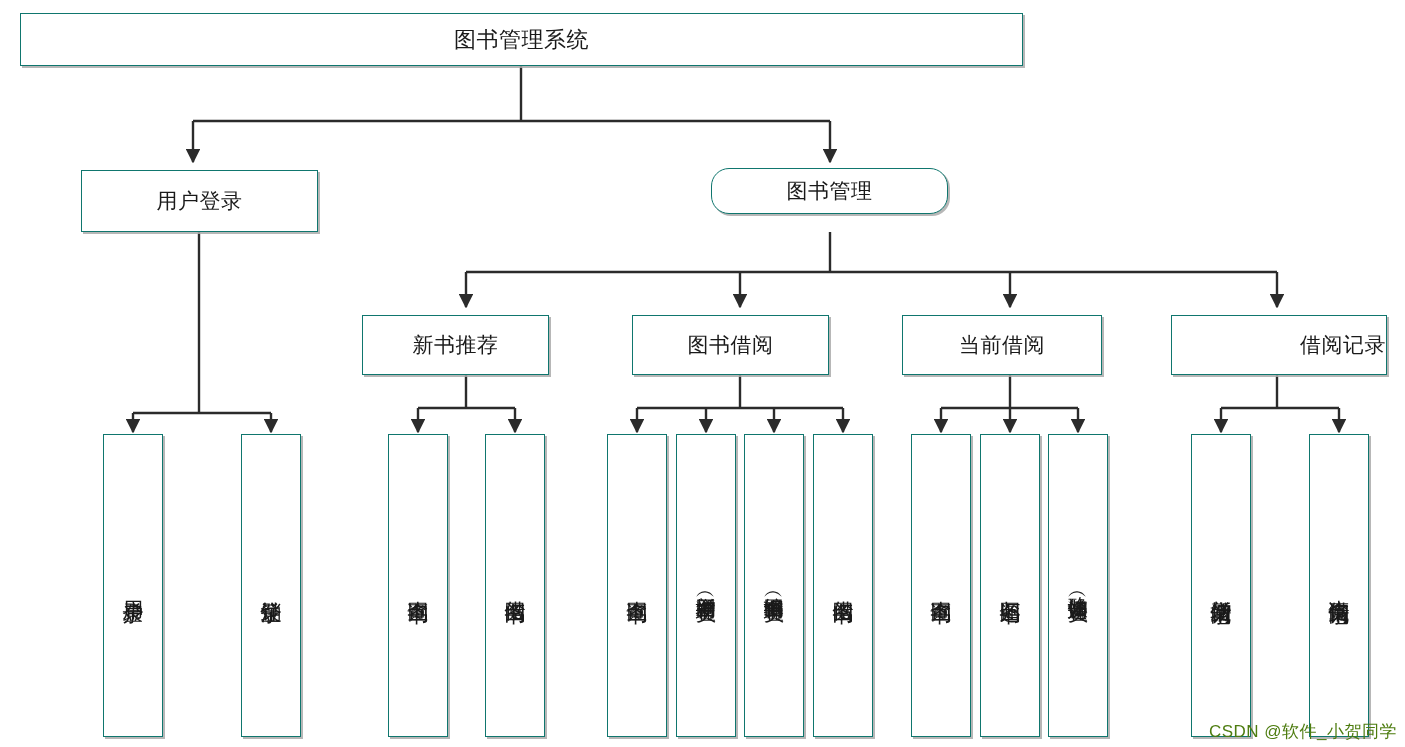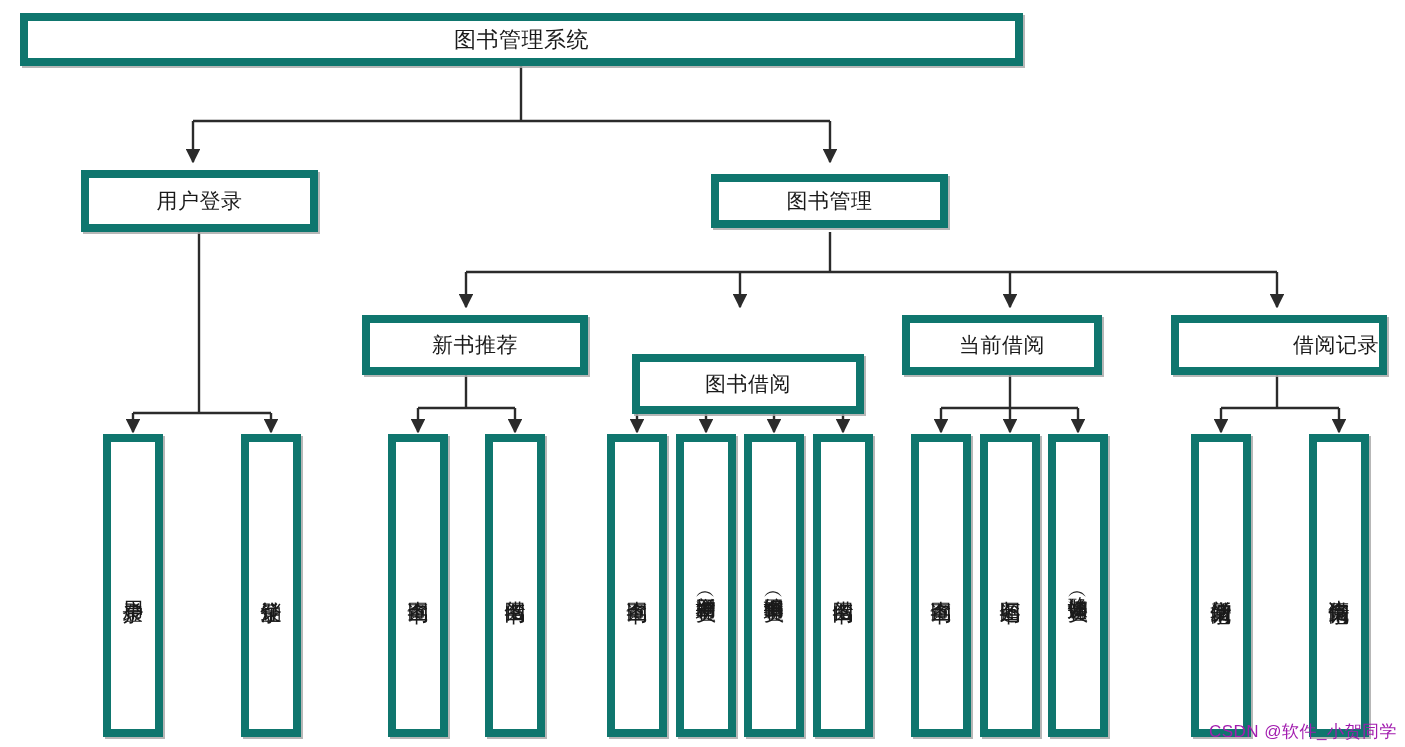--- a/index.html
+++ b/index.html
@@ -24,21 +24,21 @@
     left: 0;
     top: 0;
     width: 1405px;
     height: 747px;
     pointer-events: none;
   }
   .node {
     position: absolute;
     box-sizing: border-box;
     background: #ffffff;
-    border: 8px solid #0f766e;
+    border: 1px solid #0f766e;
     box-shadow: 2px 2px 0 0 rgba(170,170,170,0.85);
     display: flex;
     align-items: center;
     justify-content: center;
     z-index: 3;
   }
   .node .label {
     font-size: 21px;
     line-height: 1.15;
     letter-spacing: 0.5px;
@@ -62,21 +62,21 @@
   }
   .node.leaf.tall .label {
     line-height: 1.33;
     font-size: 20px;
   }
   #watermark {
     position: absolute;
     right: 8px;
     bottom: 4px;
     font-size: 17px;
-    color: #a21caf;
+    color: #4d7c0f;
     letter-spacing: 0.5px;
     z-index: 9;
     white-space: nowrap;
   }
 </style>
 </head>
 <body>
 
 <div id="diagram">
 
@@ -130,28 +130,28 @@
     </g>
   </svg>
 
   <div class="node root" style="left:20px; top:13px; width:1003px; height:53px;">
     <span class="label">图书管理系统</span>
   </div>
 
   <div class="node" style="left:81px; top:170px; width:237px; height:62px;">
     <span class="label">用户登录</span>
   </div>
-  <div class="node" style="left:711px; top:174px; width:237px; height:54px;">
+  <div class="node" style="left:711px; top:168px; width:237px; height:46px;border-radius:18px;">
     <span class="label">图书管理</span>
   </div>
 
-  <div class="node" style="left:362px; top:315px; width:226px; height:60px;">
+  <div class="node" style="left:362px; top:315px; width:187px; height:60px;">
     <span class="label">新书推荐</span>
   </div>
-  <div class="node" style="left:632px; top:315px; width:232px; height:60px;margin-top:39px;">
+  <div class="node" style="left:632px; top:315px; width:197px; height:60px;">
     <span class="label">图书借阅</span>
   </div>
   <div class="node" style="left:902px; top:315px; width:200px; height:60px;">
     <span class="label">当前借阅</span>
   </div>
   <div class="node" style="left:1171px; top:315px; width:216px; height:60px;justify-content:flex-end;">
     <span class="label">借阅记录</span>
   </div>
 
   <div class="node leaf" style="left:103px; top:434px; width:60px; height:303px;">

